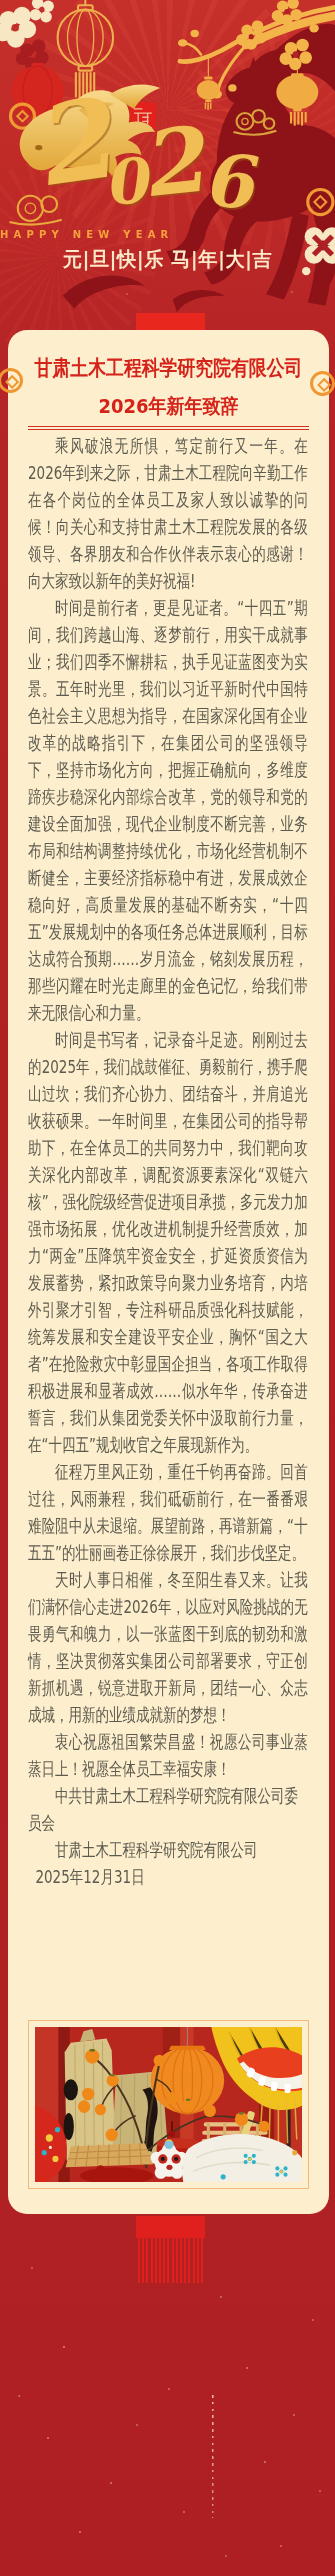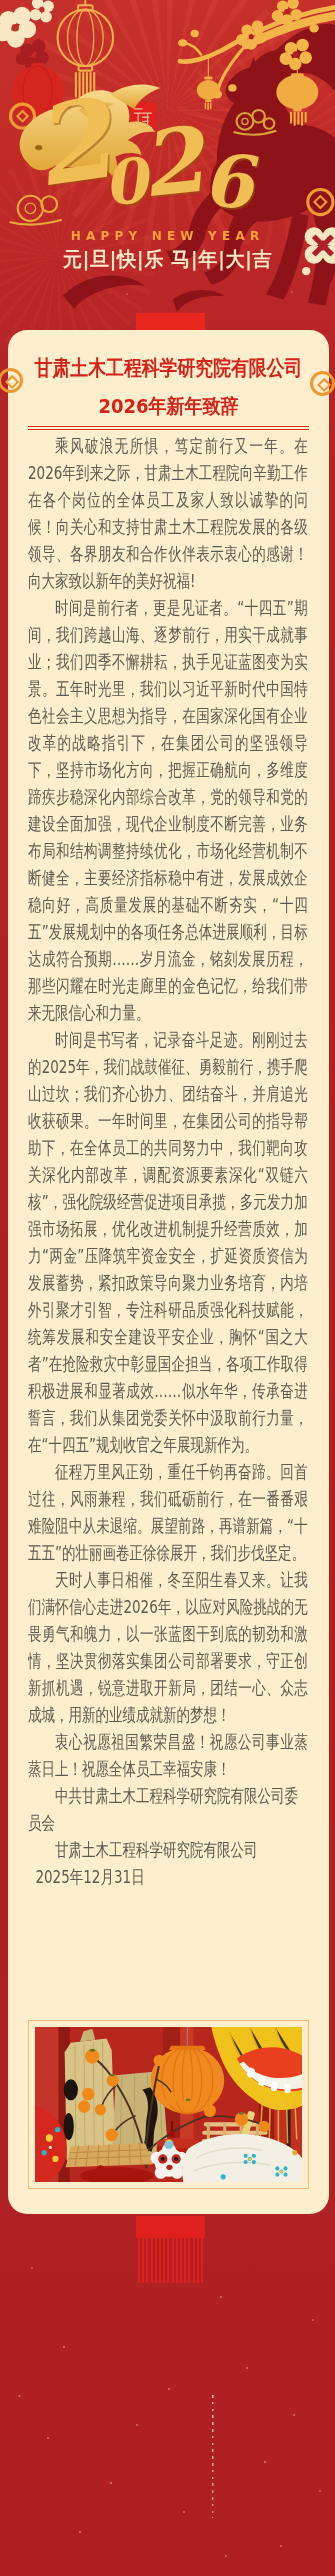--- a/index.html
+++ b/index.html
@@ -30,22 +30,22 @@
   
   .banner-art{position:absolute;left:0;top:0;}
   .year-digits{position:absolute;left:15.7px;top:84px;width:246px;height:147px;
      font-family:"DejaVu Serif","Liberation Serif",serif;font-weight:bold;font-style:italic;
      color:#f1bd55;text-shadow:1.6px 2.1px 0 rgba(150,88,14,.55);}
   .year-digits span{position:absolute;display:block;line-height:1;}
   .year-digits .d1{left:27px;top:3.1px;font-size:110px;transform:rotate(-8deg);}
   .year-digits .d2{left:93px;top:67px;font-size:62px;transform:rotate(-4deg);}
   .year-digits .d3{left:132px;top:32px;font-size:90px;transform:rotate(-6deg);}
   .year-digits .d4{left:193px;top:62px;font-size:72px;transform:rotate(3deg);}
-  .happy{position:absolute;left:0;top:229px;width:335px;text-align:center;
-     color:#f6a13c;font-size:12px;font-weight:bold;letter-spacing:5.2px;}
+  .happy{position:absolute;left:0;top:229px;width:335px;
+     color:#f6a13c;font-size:10px;font-weight:bold;letter-spacing:5.2px;}
   .greeting{position:absolute;left:0;top:246px;width:335px;text-align:center;
      color:#fbe9c8;font-size:20px;font-weight:bold;letter-spacing:0.5px;transform:scaleX(.96);}
   .ribbon-top{position:absolute;left:136px;top:313px;width:69px;height:21px;background:#e8271f;}
   
   .card{position:absolute;left:7.9px;top:330px;width:321px;height:1884px;background:#fdeecd;
         border-radius:19px;overflow:hidden;z-index:5;}
   .company-title{margin:26px 0 0;text-align:center;white-space:nowrap;color:#d6231a;
         font-size:21px;line-height:25px;font-weight:bold;transform:scaleX(.85);}
   .speech-title{margin:12.6px 0 0;text-align:center;white-space:nowrap;color:#d6231a;
         font-size:20px;line-height:24px;font-weight:bold;transform:scaleX(.9);}

